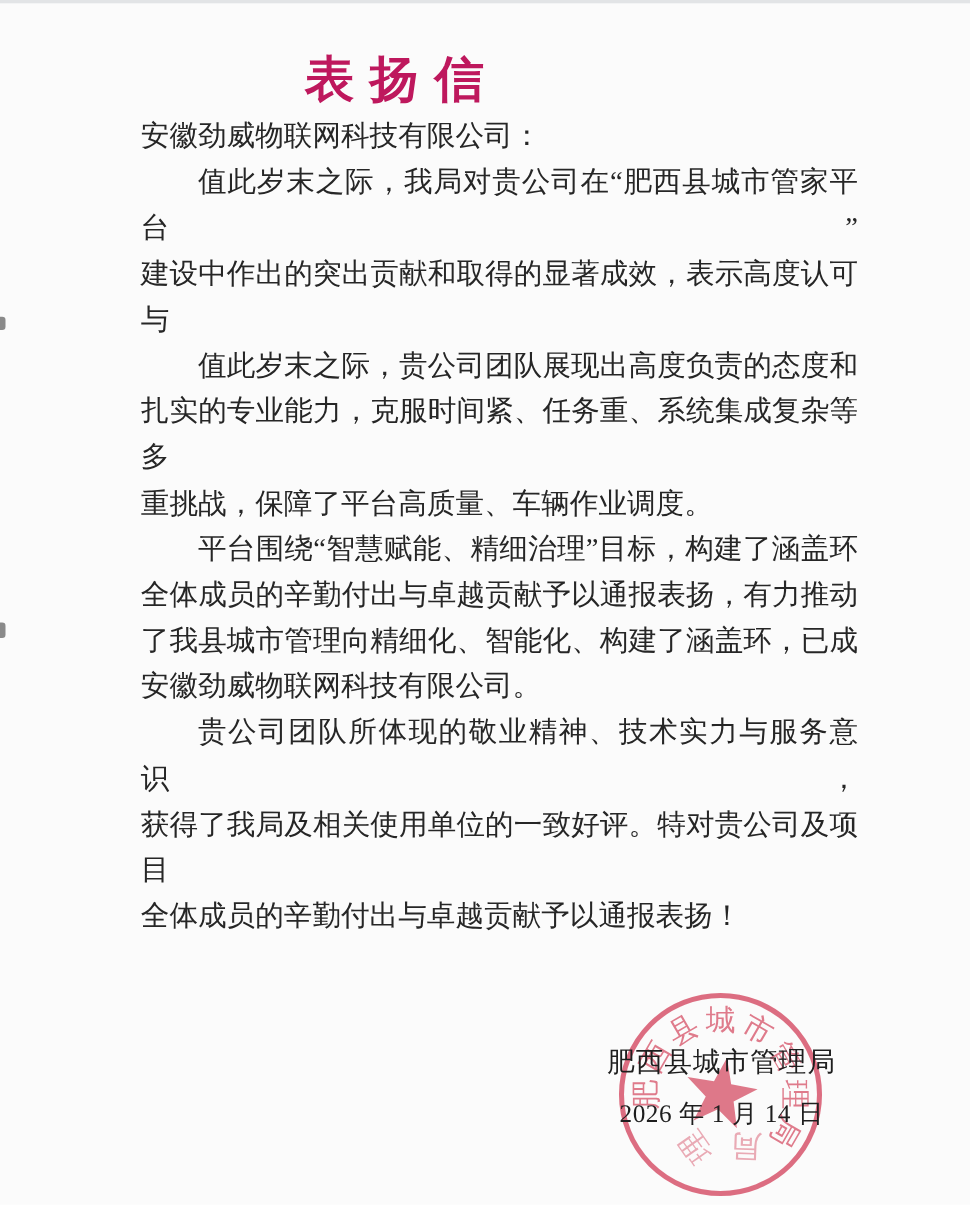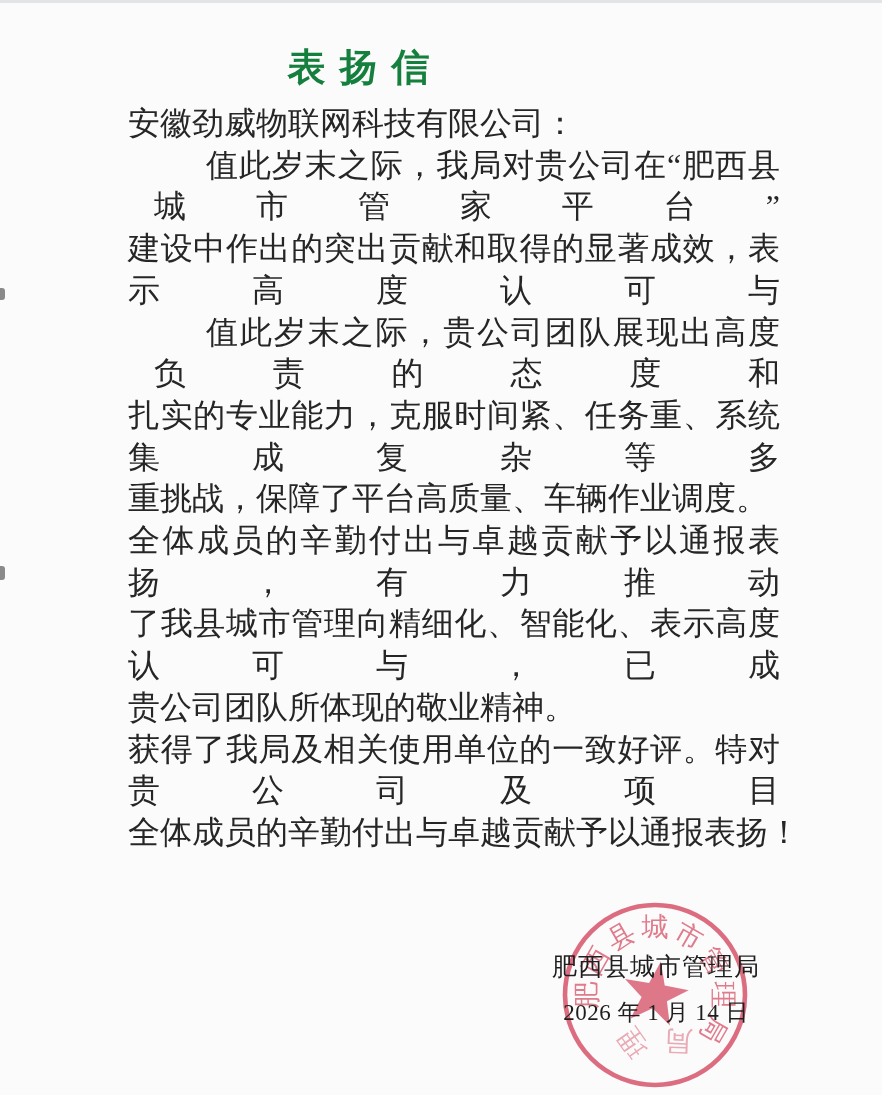--- a/index.html
+++ b/index.html
@@ -27,45 +27,45 @@
     background: #8a8a8a;
     border-radius: 0 3px 3px 0;
   }
   .scan-mark.m1 { top: 288px; height: 12px; }
   .scan-mark.m2 { top: 566px; height: 14px; }
   .letter-title {
     position: absolute;
     top: 42px; left: 0;
     width: 717px;
     text-align: center;
-    font-size: 38px;
+    font-size: 45px;
     font-weight: bold;
-    color: #15803d;
+    color: #be185d;
     letter-spacing: 14px;
     text-indent: 14px;
   }
   .letter-body {
     position: absolute;
     top: 103px;
     left: 128px;
     width: 652px;
     color: #262626;
   }
   .line {
-    font-size: 32px;
+    font-size: 26px;
     line-height: 41.7px;
     white-space: nowrap;
   }
   .line.fill {
     white-space: normal;
     text-align: justify;
     text-align-last: justify;
     text-justify: inter-character;
   }
-  .line.indent { text-indent: 52px; margin-left: 26px; }
+  .line.indent { text-indent: 52px; }
   .signature {
     position: absolute;
     top: 944px;
     left: 506px;
     width: 300px;
     text-align: center;
     color: #1e1e1e;
     z-index: 3;
   }
   .signature .org {
@@ -98,23 +98,25 @@
 
 <div class="letter-title">表扬信</div>
 
 <div class="letter-body">
     <div class="line">安徽劲威物联网科技有限公司：</div>
     <div class="line fill indent">值此岁末之际，我局对贵公司在“肥西县城市管家平台”</div>
     <div class="line fill">建设中作出的突出贡献和取得的显著成效，表示高度认可与</div>
     <div class="line fill indent">值此岁末之际，贵公司团队展现出高度负责的态度和</div>
     <div class="line fill">扎实的专业能力，克服时间紧、任务重、系统集成复杂等多</div>
     <div class="line">重挑战，保障了平台高质量、车辆作业调度。</div>
+    <div class="line fill indent">平台围绕“智慧赋能、精细治理”目标，构建了涵盖环</div>
     <div class="line fill">全体成员的辛勤付出与卓越贡献予以通报表扬，有力推动</div>
-    <div class="line fill">了我县城市管理向精细化、智能化、表示高度认可与，已成</div>
-    <div class="line">贵公司团队所体现的敬业精神。</div>
+    <div class="line fill">了我县城市管理向精细化、智能化、构建了涵盖环，已成</div>
+    <div class="line">安徽劲威物联网科技有限公司。</div>
+    <div class="line fill indent">贵公司团队所体现的敬业精神、技术实力与服务意识，</div>
     <div class="line fill">获得了我局及相关使用单位的一致好评。特对贵公司及项目</div>
     <div class="line">全体成员的辛勤付出与卓越贡献予以通报表扬！</div>
   </div>
 
 <div class="signature">
   <div class="org">肥西县城市管理局</div>
   <div class="date">2026 年 1 月 14 日</div>
 </div>
 
 <svg class="seal" viewBox="0 0 204 204" xmlns="http://www.w3.org/2000/svg">

